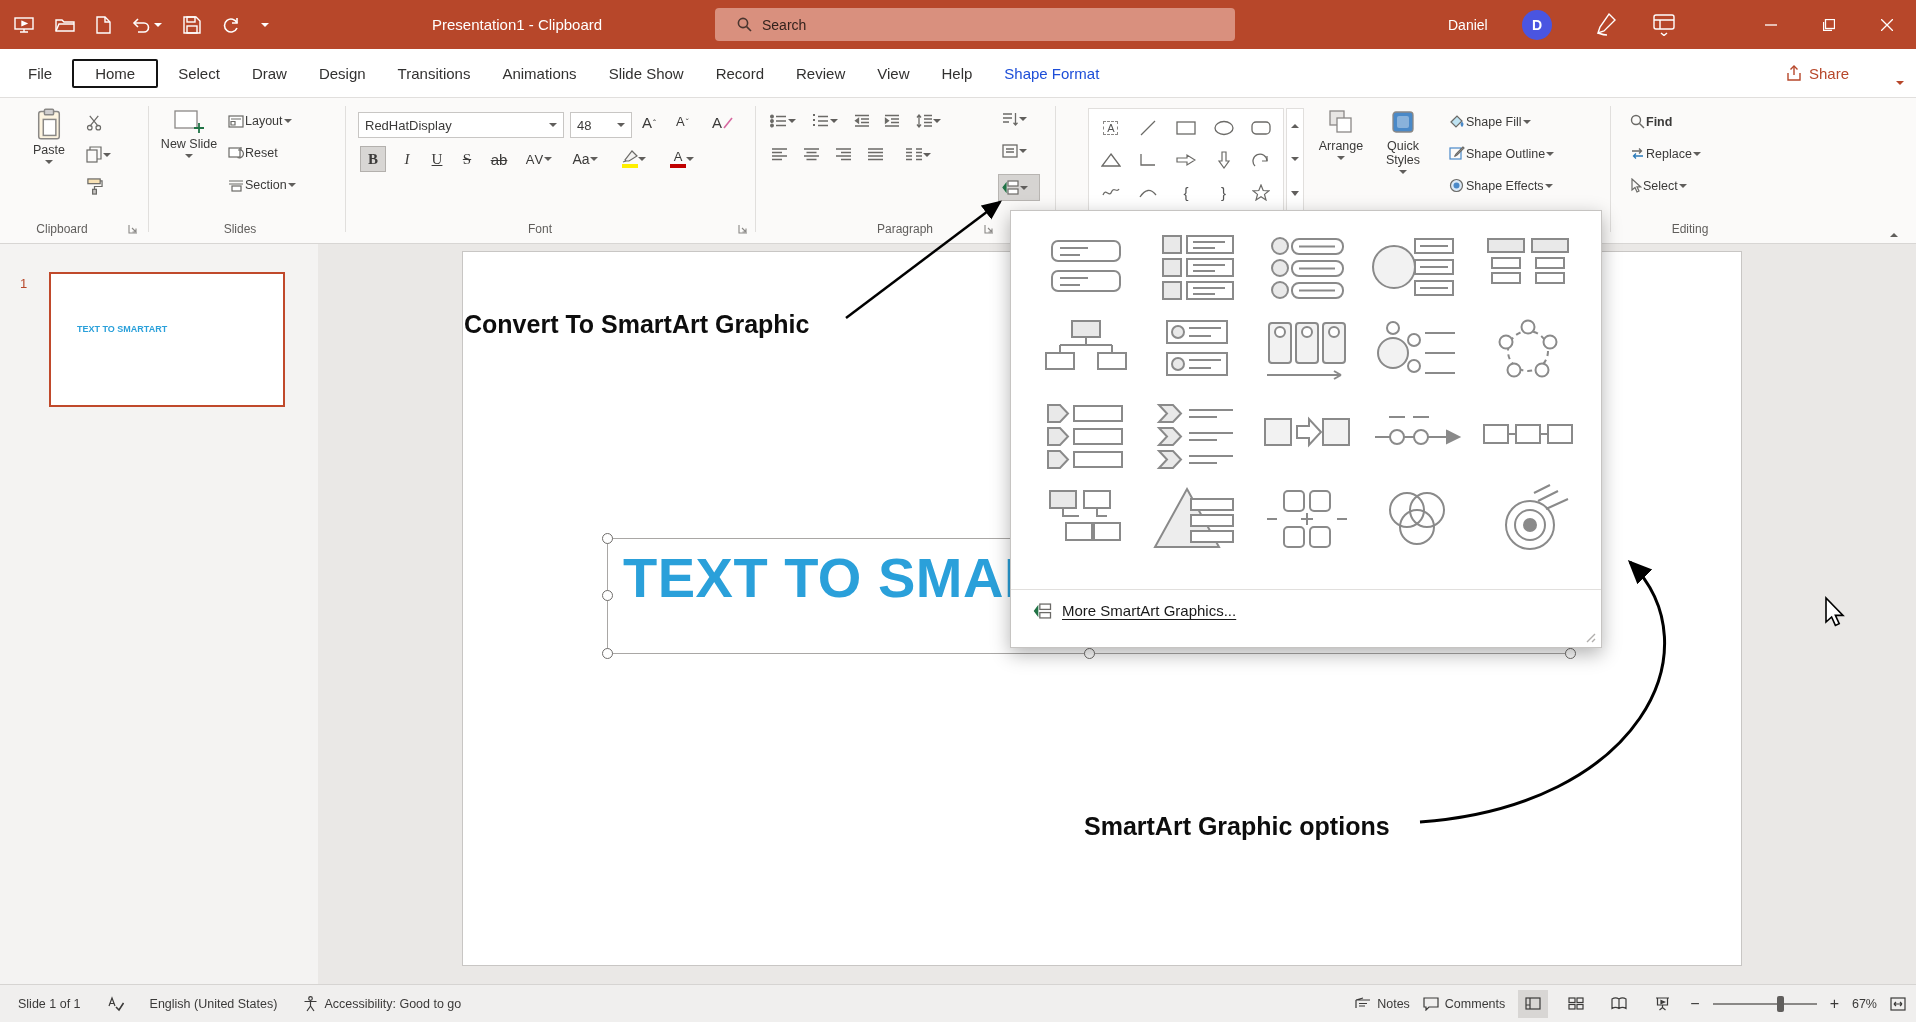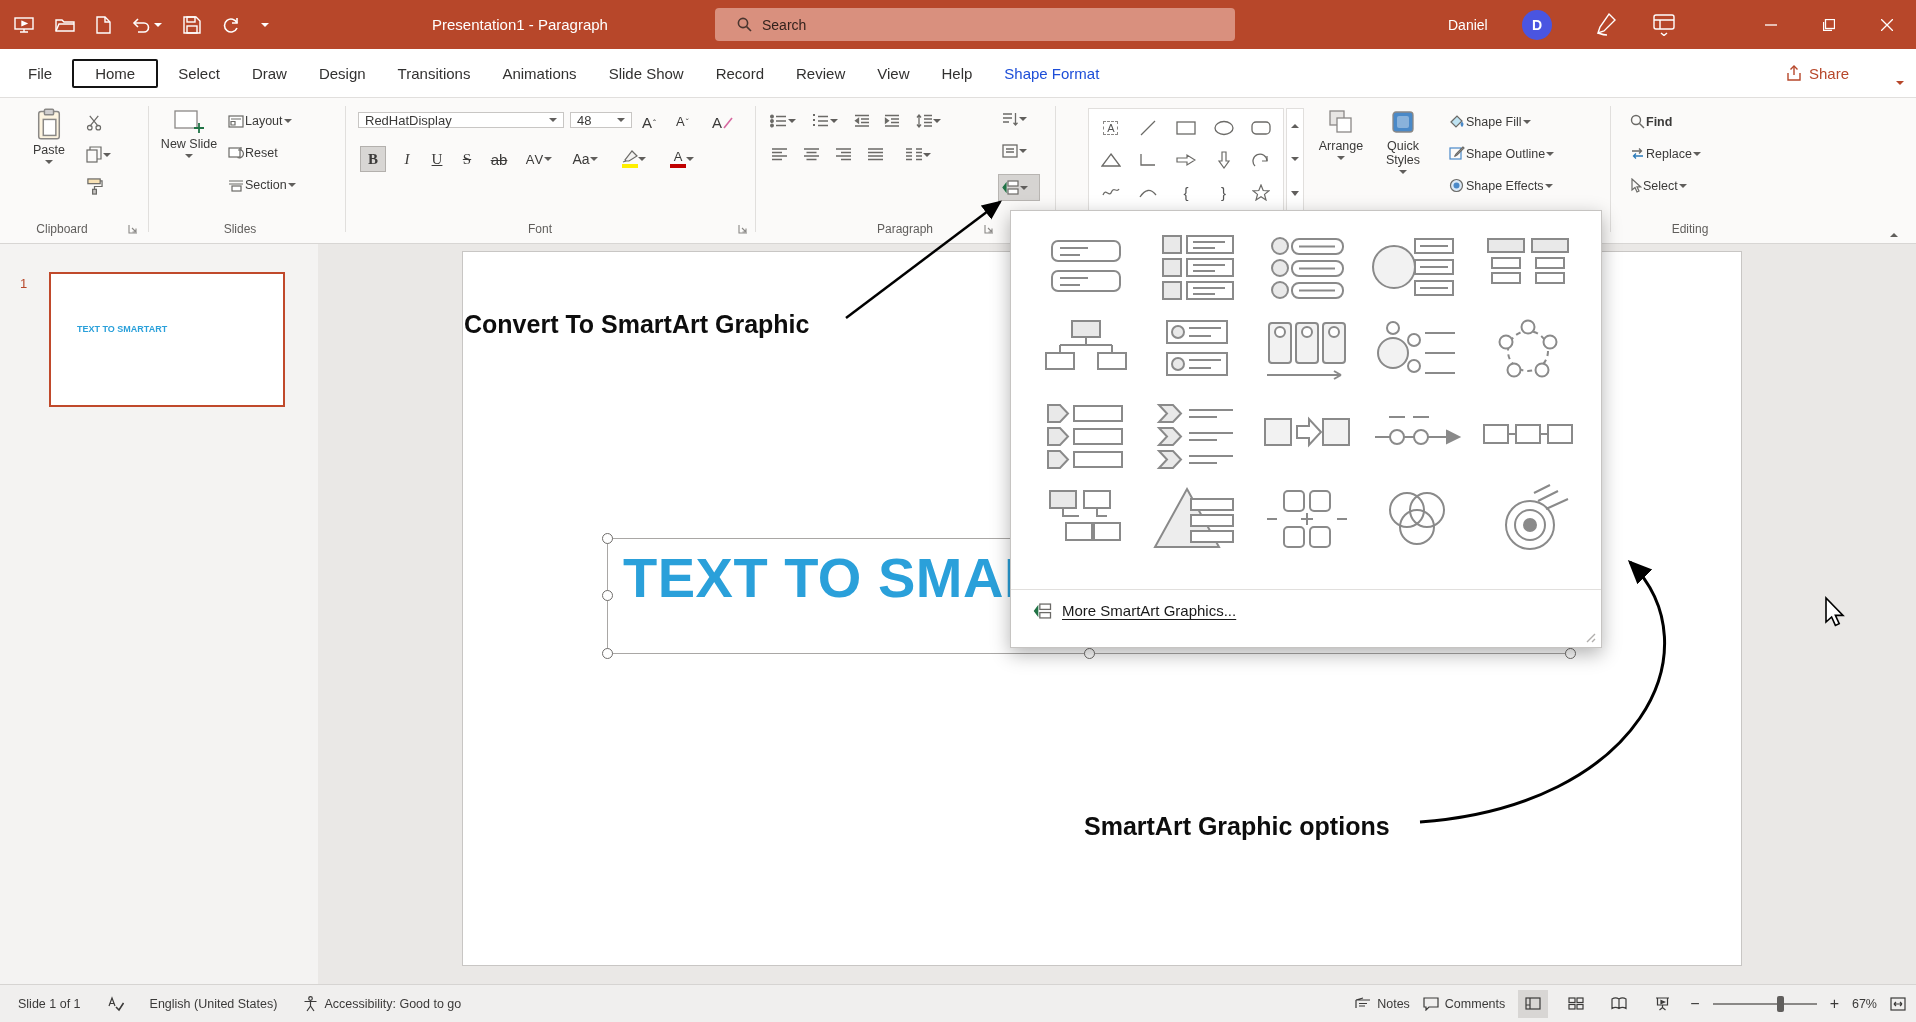--- a/index.html
+++ b/index.html
@@ -30,21 +30,21 @@
   .caret{display:inline-block;width:0;height:0;border-left:4px solid transparent;border-right:4px solid transparent;border-top:4.5px solid #605e5c;}
   .caret.up{transform:rotate(180deg);}
   .caret.red{border-top-color:#b7472a;}
 
   
   .ribbon{position:absolute;left:0;top:98px;width:1916px;height:146px;background:#fbfaf9;border-bottom:1px solid #d8d6d4;box-sizing:border-box;font-size:12.5px;color:#3b3a39;}
   .sep{position:absolute;top:8px;width:1px;height:126px;background:#e1dfdd;}
   .grouplabel{position:absolute;top:124px;font-size:12px;color:#605e5c;text-align:center;}
   .bigbtn{position:absolute;display:flex;flex-direction:column;align-items:center;gap:3px;text-align:center;}
   .rowbtn{position:absolute;display:flex;align-items:center;gap:1px;white-space:nowrap;}
-  .combo{position:absolute;height:16px;border:1px solid #c8c6c4;background:#fff;display:flex;align-items:center;
+  .combo{position:absolute;height:26px;border:1px solid #c8c6c4;background:#fff;display:flex;align-items:center;
     justify-content:space-between;padding:0 6px;box-sizing:border-box;font-size:13px;text-align:right;}
   .fbtn{position:absolute;top:48px;width:26px;height:26px;display:flex;align-items:center;justify-content:center;font-size:15px;}
   .fbtn.active{background:#d8d6d4;border:1px solid #b3b0ad;box-sizing:border-box;}
   .colorbar{width:16px;height:4px;margin-top:1px;}
   .launcher{position:absolute;}
   .gallery{position:absolute;left:1088px;top:10px;width:196px;height:104px;background:#fff;border:1px solid #e1dfdd;
     display:grid;grid-template-columns:repeat(5,1fr);box-sizing:border-box;padding:3px;}
   .gcell{display:flex;align-items:center;justify-content:center;font-size:15px;color:#555;}
   .gscroll{position:absolute;left:1286px;top:10px;width:18px;height:104px;border:1px solid #e1dfdd;background:#fff;
     box-sizing:border-box;display:flex;flex-direction:column;align-items:center;justify-content:space-around;}
@@ -139,21 +139,21 @@
               <path d="M15 7 A6.5 6.5 0 1 0 15 12"></path>
               <path d="M15 2 V7 H10"></path>
             </g>
           </svg>
       </span>
       <span class="qbtn">
         <span class="caret" style="border-top-color:#fff"></span>
       </span>
     </div>
 
-    <div class="tb-title">Presentation1  -  Paragraph</div>
+    <div class="tb-title">Presentation1  -  Clipboard</div>
 
     <div class="searchbox">
       <svg width="15" height="15" viewBox="0 0 15 15">
           <g stroke="#4a352f" fill="none" stroke-width="1.6">
             <circle cx="6" cy="6" r="4.6"></circle>
             <path d="M9.6 9.6 L14 14"></path>
           </g>
         </svg>
       <span>Search</span>
     </div>

